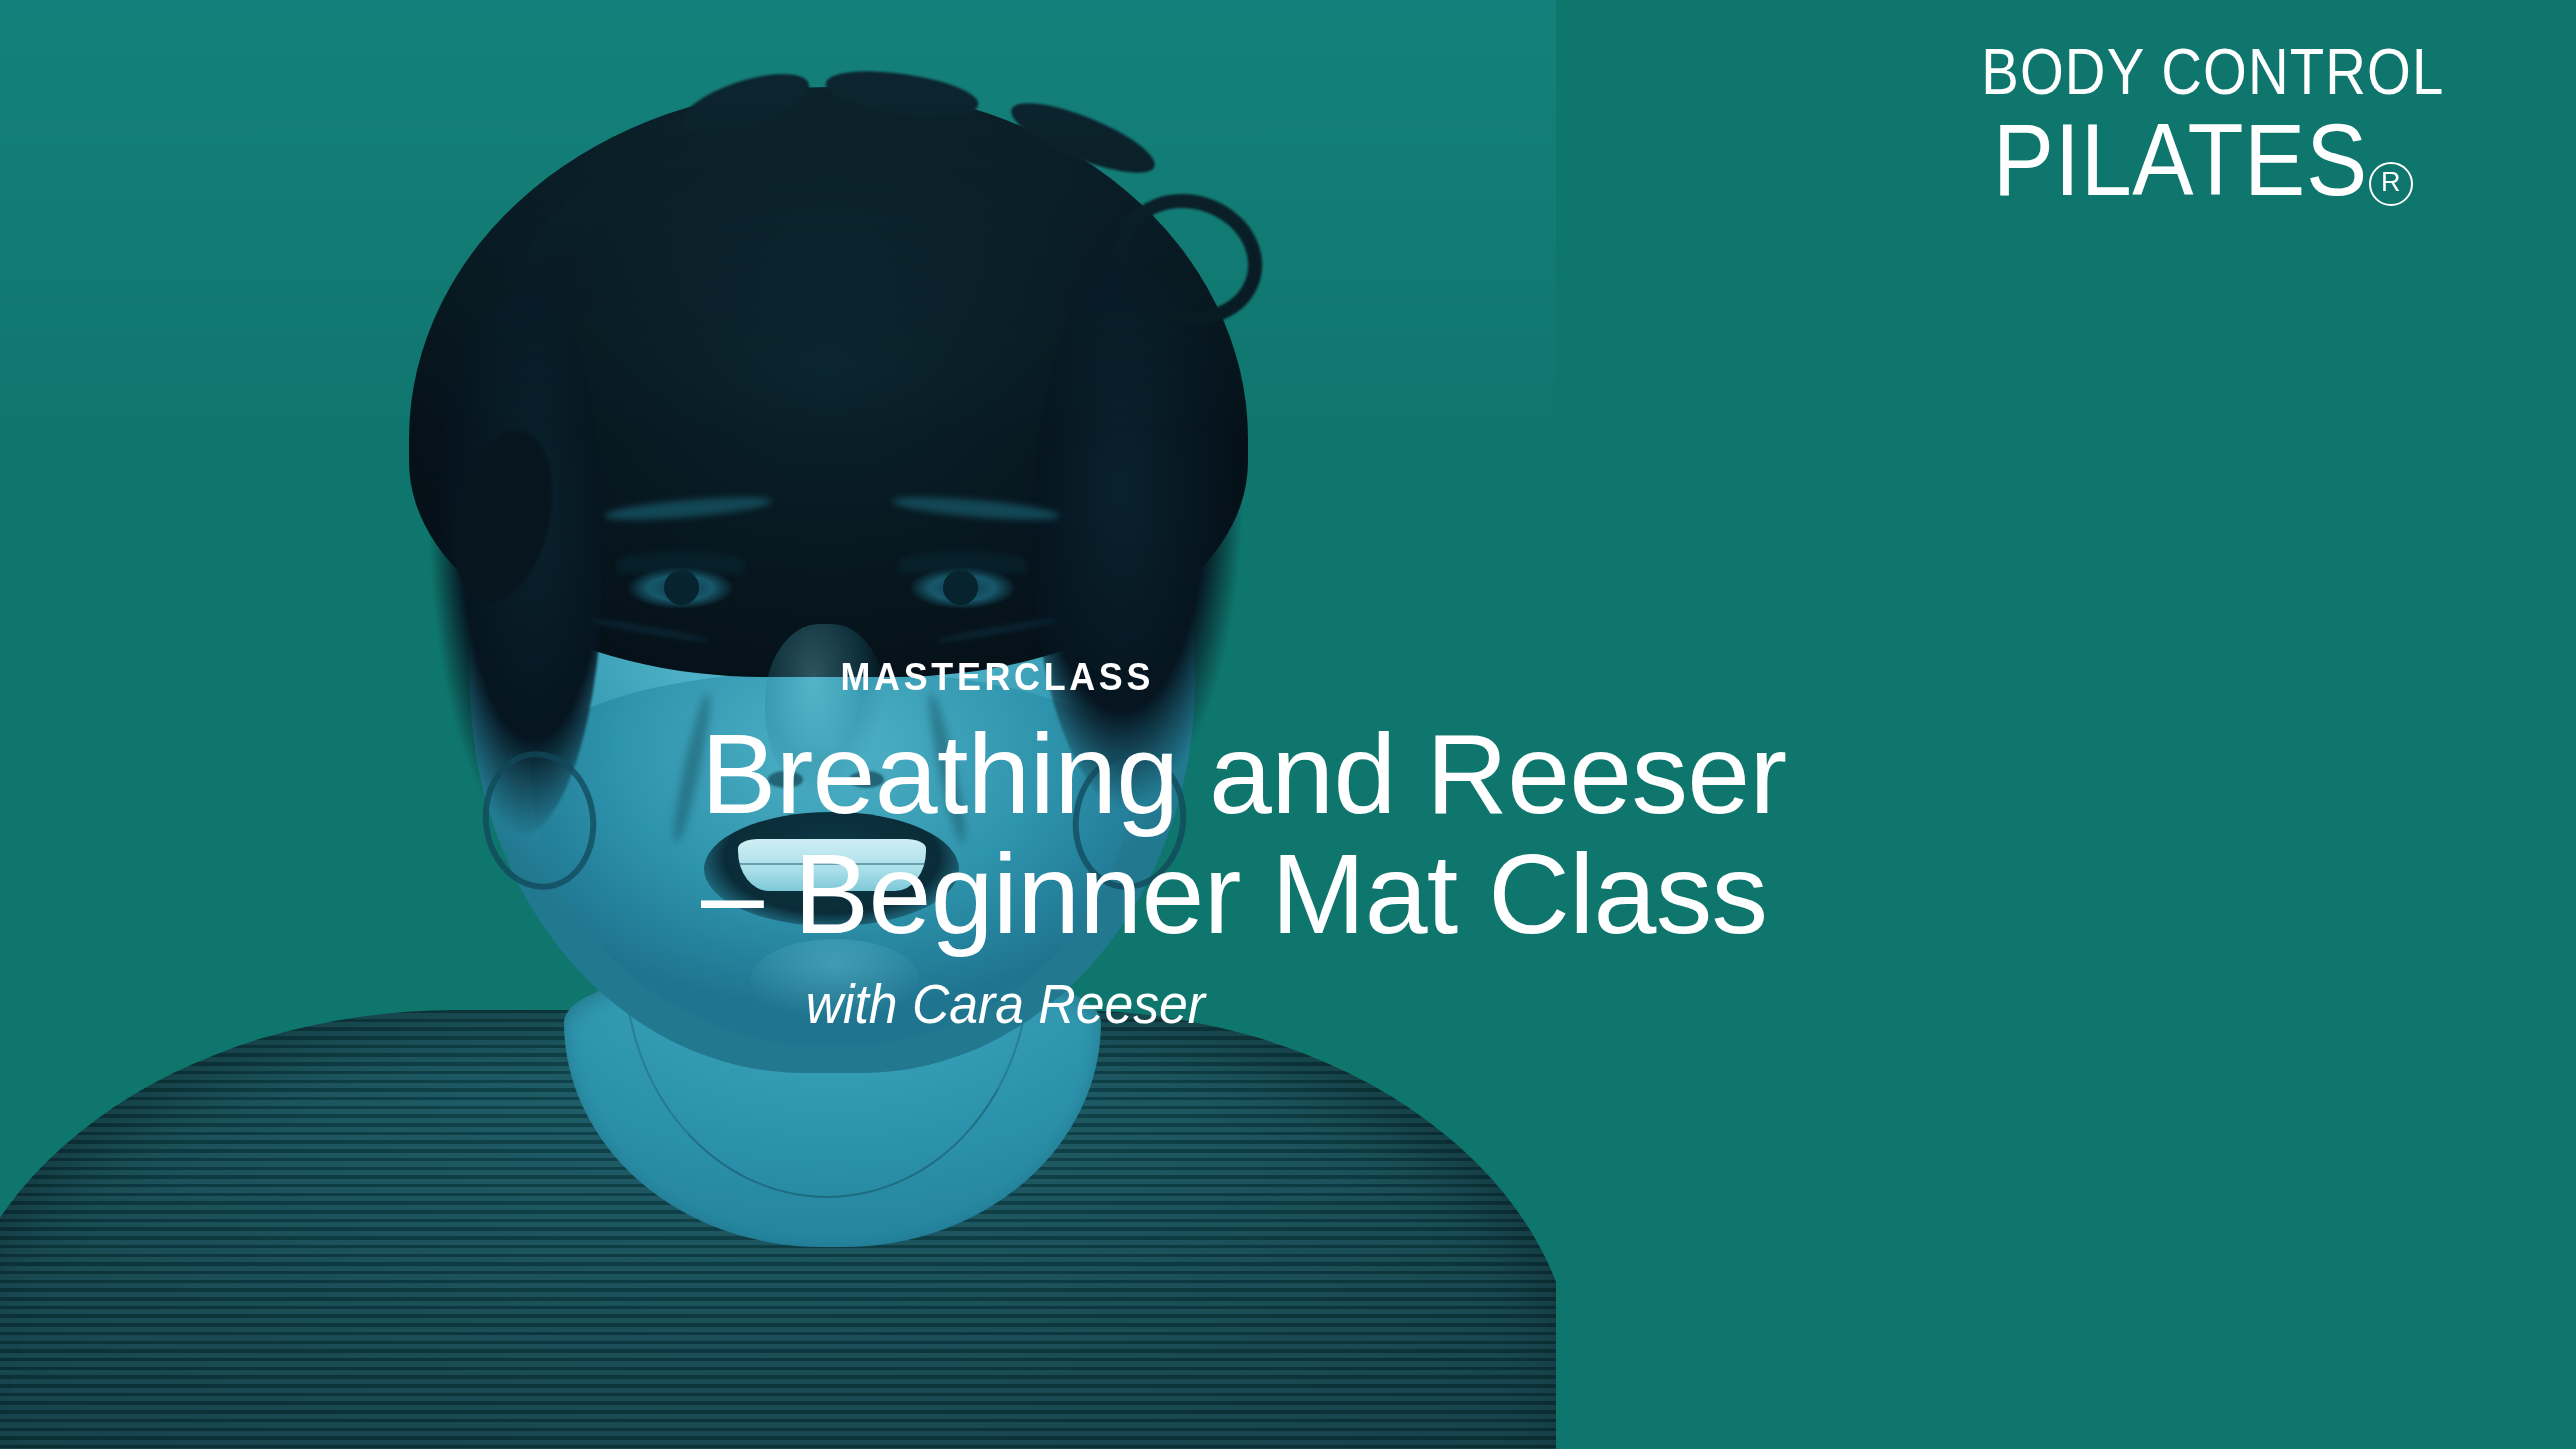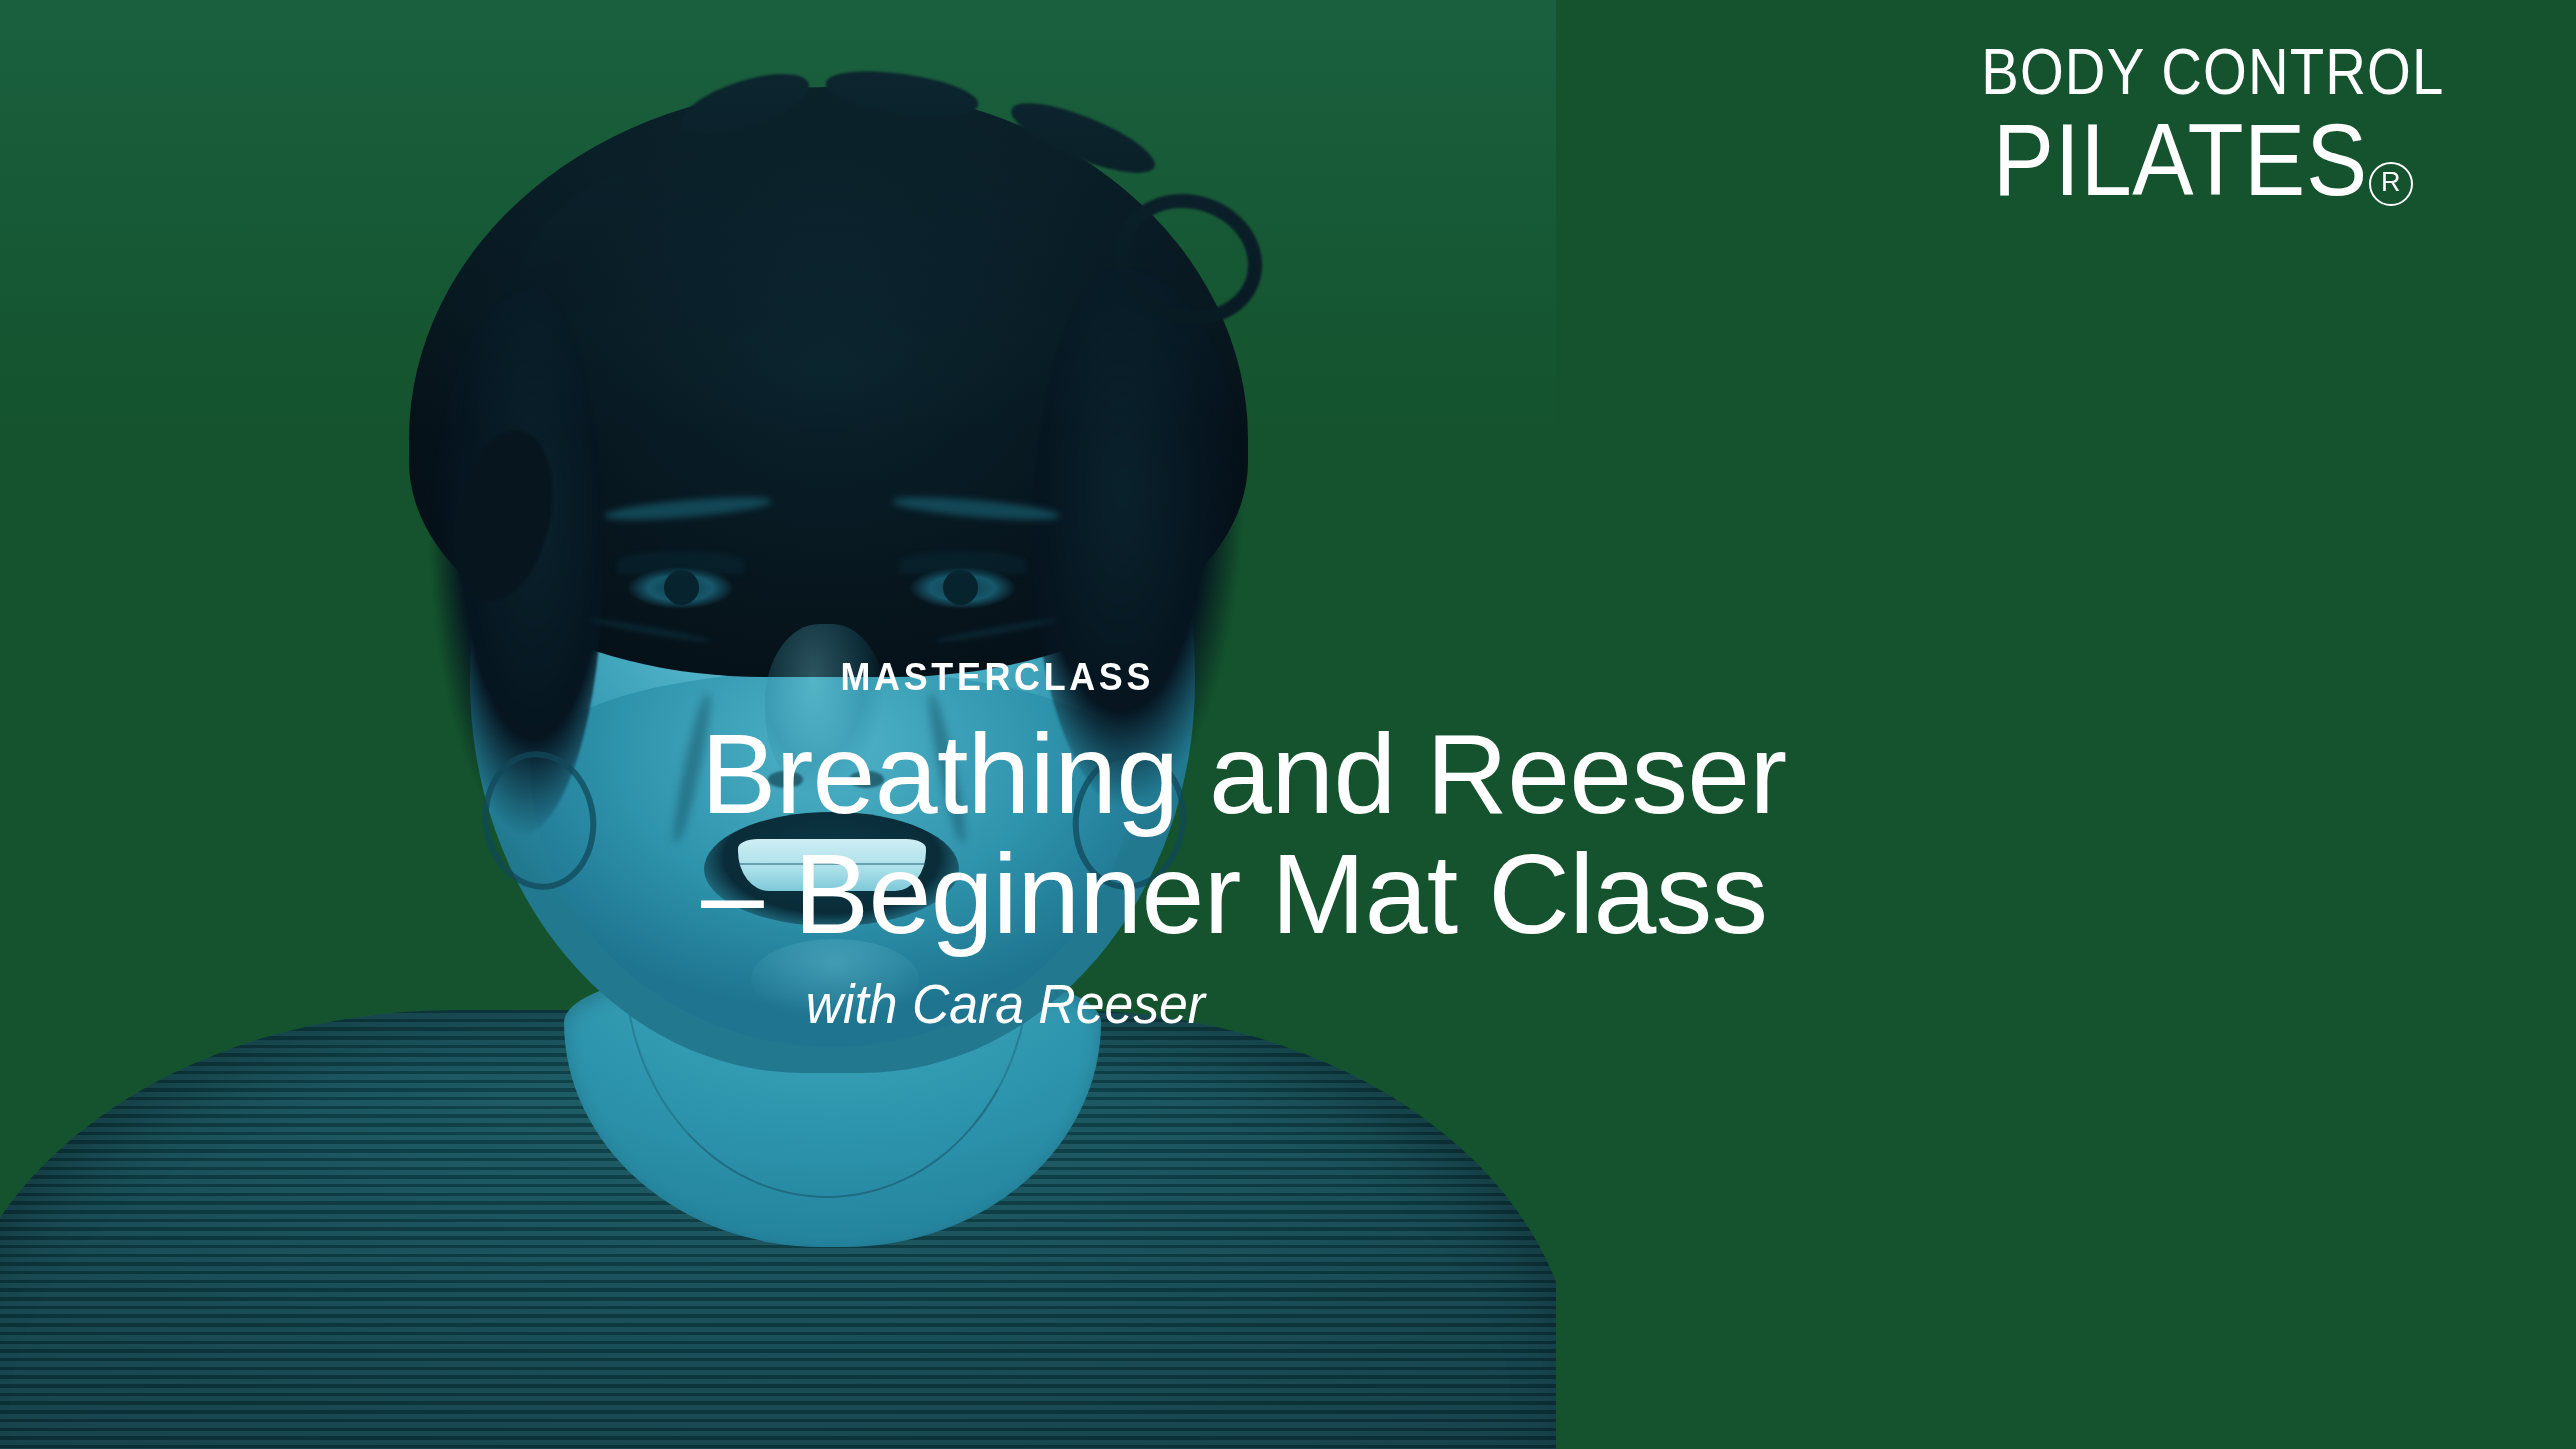--- a/index.html
+++ b/index.html
@@ -1,21 +1,21 @@
 <!DOCTYPE html>
 <html style="font-size:10.7px"><head>
 <meta charset="utf-8">
 <style>
   html,body{margin:0;padding:0;}
   body{
     width:2576px;height:1449px;overflow:hidden;
     font-family:"Liberation Sans",sans-serif;
     background:#3bbcdb;
   }
-  .stage{position:relative;width:2576px;height:1449px;background:#14532d;overflow:hidden;}
+  .stage{position:relative;width:2576px;height:1449px;background:#0f766e;overflow:hidden;}
 
   
   .portrait{
     position:absolute;left:0;top:0;width:1556px;height:1449px;overflow:hidden;
   }
   .p-inner{position:absolute;left:0;top:0;width:1556px;height:1449px;}
 
   
   .torso{
     position:absolute;left:-54px;top:1010px;width:1630px;height:470px;

